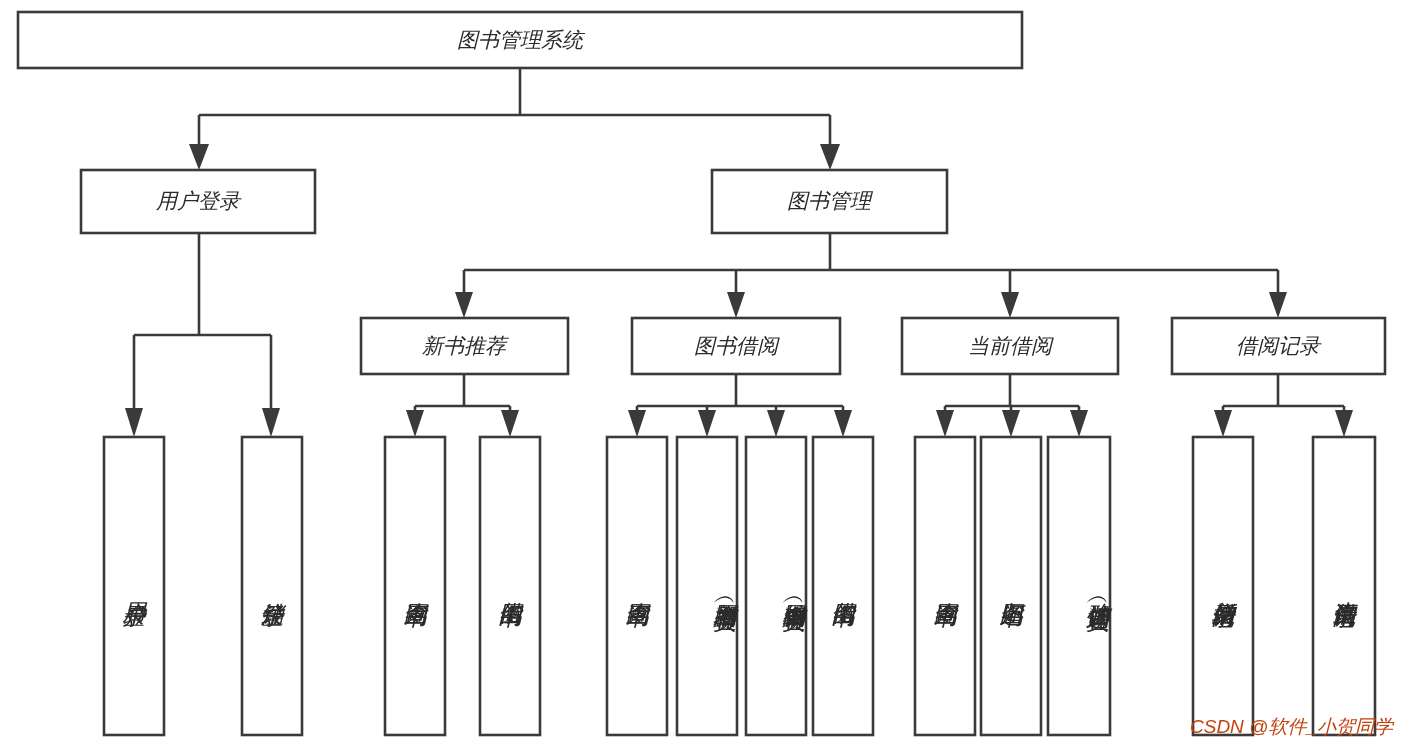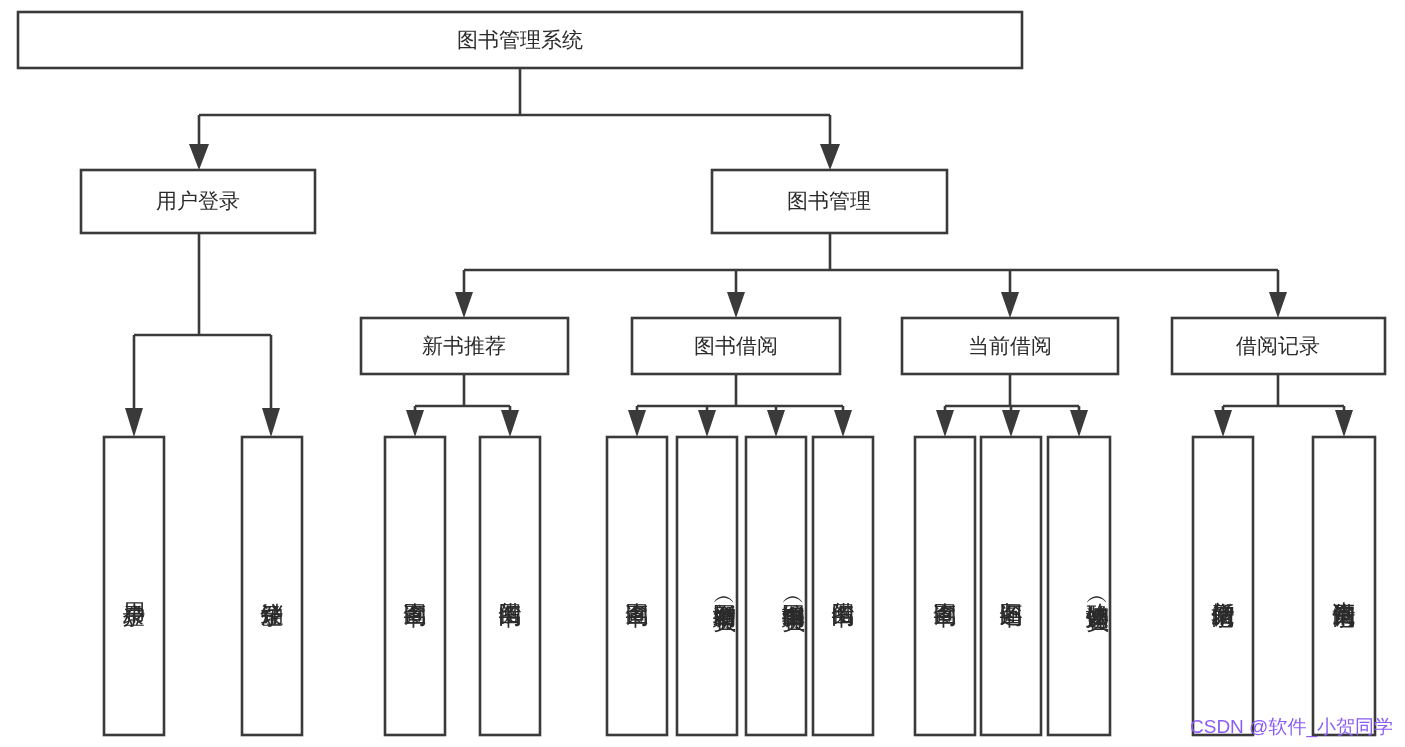--- a/index.html
+++ b/index.html
@@ -11,20 +11,21 @@
     width: 1405px;
     height: 747px;
     font-family: "Liberation Sans", "DejaVu Sans", sans-serif;
     overflow: hidden;
   }
   #diagram-root {
     position: relative;
     width: 1405px;
     height: 747px;
     background: #ffffff;
+    font-style: italic;
   }
   svg.diagram-svg {
     position: absolute;
     left: 0;
     top: 0;
     width: 1405px;
     height: 747px;
   }
   .node-box {
     fill: #ffffff;
@@ -64,21 +65,21 @@
     white-space: nowrap;
     user-select: none;
   }
   .node-label-v.centered {
     align-items: center;
   }
   .watermark {
     position: absolute;
     font-family: "Liberation Sans", "DejaVu Sans", sans-serif;
     font-size: 19px;
-    color: #8b5cf6;
+    color: #c2410c;
     white-space: nowrap;
     user-select: none;
   }
 </style>
 </head>
 <body>
 
 <div id="diagram-root">
 
   <svg class="diagram-svg" viewBox="0 0 1405 747" xmlns="http://www.w3.org/2000/svg">

